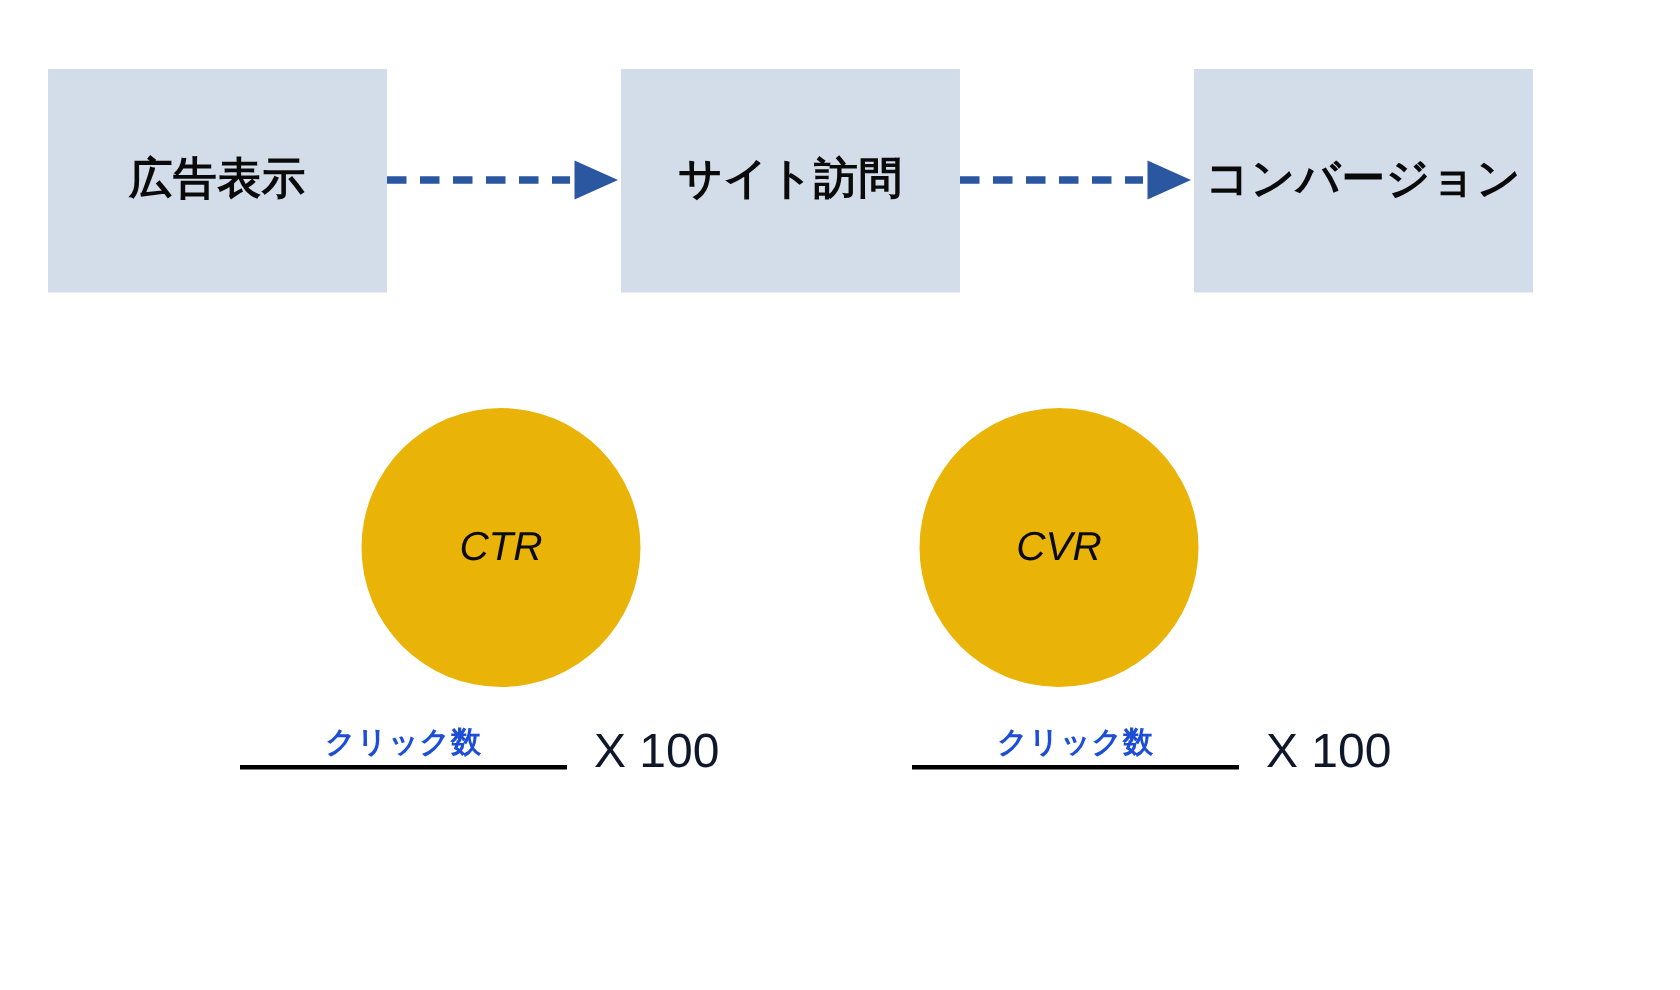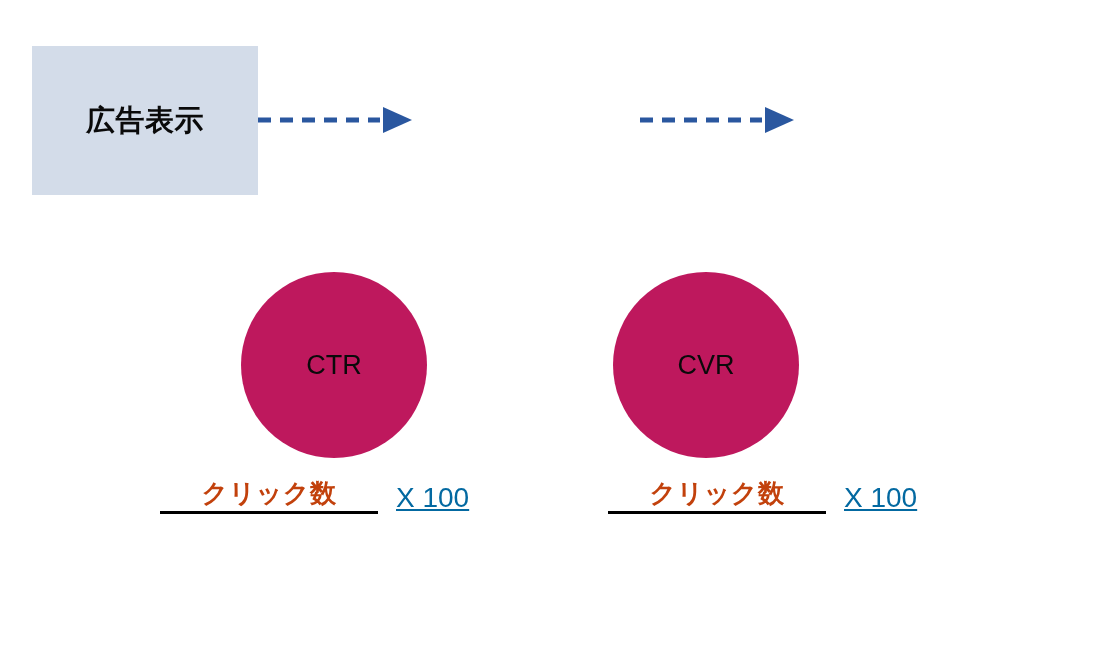--- a/index.html
+++ b/index.html
@@ -58,21 +58,22 @@
   .arrow-1 { left: 256px; width: 158px; }
   .arrow-2 { left: 638px; width: 158px; }
 
   
   .metric-circle {
     position: absolute;
     top: 272px;
     width: 186px;
     height: 186px;
     border-radius: 50%;
-    background: #be185d;
+    background: #eab308;
+    font-style: italic;
   }
   .metric-circle-ctr { left: 241px; }
   .metric-circle-cvr { left: 613px; }
 
   .metric-circle-label {
     position: absolute;
     left: 0;
     right: 0;
     top: 50%;
     transform: translateY(-50%);
@@ -92,63 +93,68 @@
   }
   .formula-ctr { left: 160px; }
   .formula-cvr { left: 608px; }
 
   .fraction {
     display: flex;
     flex-direction: column;
     align-items: center;
   }
   .fraction-numerator {
-    font-size: 26px;
+    font-size: 20px;
     font-weight: 700;
     letter-spacing: 0.5px;
     line-height: 1.18;
     white-space: nowrap;
     padding: 0 6px 2px 6px;
-    color: #c2410c;
+    color: #1d4ed8;
   }
   .fraction-bar {
     height: 3px;
     background: #000000;
     width: 100%;
     min-width: 218px;
   }
   .fraction-denominator {
     font-size: 27px;
     font-weight: 700;
     letter-spacing: 0.5px;
     line-height: 1.18;
     white-space: nowrap;
     padding: 3px 2px 0 2px;
     color: #0a0a0a;
   }
   .formula-multiplier {
-    font-size: 28px;
+    font-size: 32px;
     font-weight: 400;
     white-space: nowrap;
     margin-left: 18px;
     margin-top: 4px;
-    color: #0369a1;
-    text-decoration: underline;
+    color: #0f172a;
   }
 </style>
 </head>
 <body>
 
 <div id="canvas">
 
   <div class="flow-box flow-box-1">
     <span class="flow-box-label">広告表示</span>
   </div>
 
+  <div class="flow-box flow-box-2">
+    <span class="flow-box-label">サイト訪問</span>
+  </div>
 
+  <div class="flow-box flow-box-3">
+    <span class="flow-box-label">コンバージョン</span>
+  </div>
 
   <svg class="arrow arrow-1" viewBox="0 0 158 28">
     <line x1="2" y1="14" x2="124" y2="14" stroke="#2a579f" stroke-width="5" stroke-dasharray="13 9" stroke-linecap="butt"></line>
     <polygon points="127,1 156,14 127,27" fill="#2a579f"></polygon>
   </svg>
 
   <svg class="arrow arrow-2" viewBox="0 0 158 28">
     <line x1="2" y1="14" x2="124" y2="14" stroke="#2a579f" stroke-width="5" stroke-dasharray="13 9" stroke-linecap="butt"></line>
     <polygon points="127,1 156,14 127,27" fill="#2a579f"></polygon>
   </svg>

